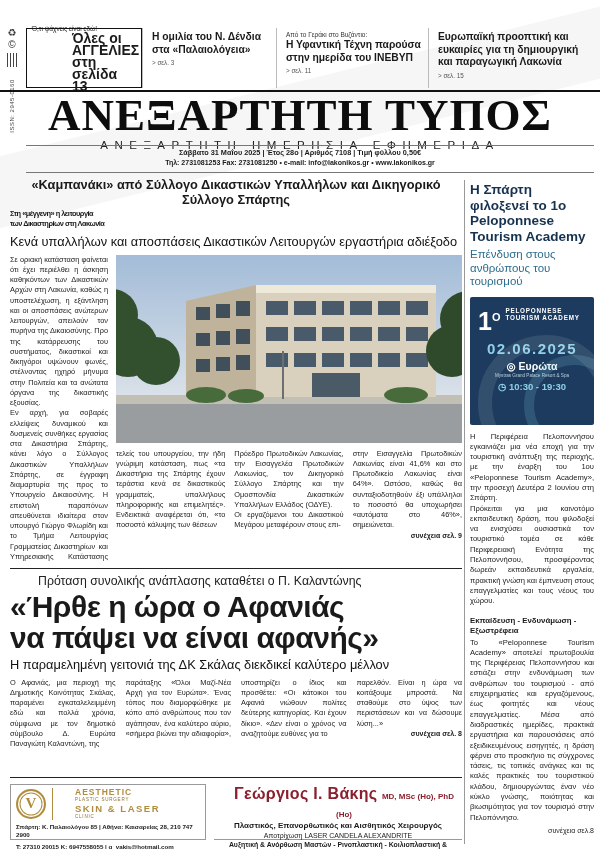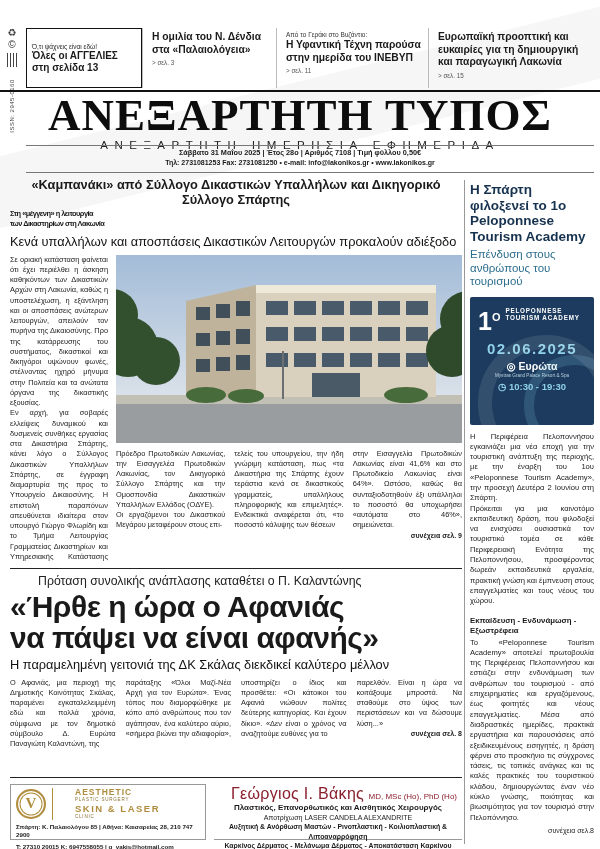--- a/index.html
+++ b/index.html
@@ -10,21 +10,21 @@
   
   .edge{position:absolute;left:2px;top:27px;width:20px;height:140px;font-size:9px;color:#333;text-align:center;}
   .edge .glyph{display:block;line-height:12px;font-size:10px;}
   .edge .barcode{display:block;width:10px;height:14px;margin:2px auto;background:repeating-linear-gradient(90deg,#444 0 1px,#fff 1px 3px);}
   .edge .issn{position:absolute;left:-22px;top:76px;width:64px;transform:rotate(-90deg);transform-origin:center;font-size:6px;letter-spacing:.5px;color:#444;white-space:nowrap;}
 
   
   .topbar{position:absolute;left:26px;top:28px;width:568px;height:60px;display:flex;align-items:stretch;}
   .adbox{width:104px;border:1.5px solid #111;padding:4px 5px;display:flex;flex-direction:column;justify-content:center;}
   .adbox .l1{font-size:6.5px;}
-  .adbox .l2,.adbox .l3{font-size:10px;font-weight:bold;line-height:12px;}
+  .adbox .l2,.adbox .l3{font-size:14px;font-weight:bold;line-height:12px;margin-left:40px;}
   .teaser{padding:3px 6px 3px 9px;border-left:1px solid #bbb;}
   .teaser:first-of-type{border-left:none;}
   .t2{width:118px;}
   .t3{width:136px;}
   .t4{flex:1;}
   .teaser .kick{font-size:6.5px;color:#333;margin-bottom:1px;}
   .teaser .tt{font-size:10.3px;font-weight:bold;line-height:12.5px;}
   .teaser .pg{font-size:6.3px;color:#555;font-weight:normal;white-space:nowrap;}
 
   
@@ -63,21 +63,21 @@
   .adleft .top{display:flex;align-items:center;gap:6px;}
   .vlogo{width:26px;height:26px;border:2px solid #b08d3e;border-radius:50%;display:flex;align-items:center;justify-content:center;flex:none;box-shadow:inset 0 0 0 1.5px #fff, inset 0 0 0 2.5px #b08d3e;}
   .vlogo span{color:#b08d3e;font-family:"Liberation Serif",serif;font-size:15px;font-weight:bold;}
   .brandcol{border-left:1px solid #b08d3e;padding-left:22px;}
   .brand1{font-size:8.5px;font-weight:bold;color:#b08d3e;letter-spacing:1px;line-height:9px;}
   .brand1b{font-size:4.5px;color:#8a7030;letter-spacing:.8px;line-height:6px;}
   .brand2{font-size:9.5px;font-weight:bold;color:#b08d3e;letter-spacing:1.5px;line-height:11px;}
   .brand2b{font-size:4.5px;color:#8a7030;letter-spacing:.8px;line-height:6px;}
   .adleft .addr{font-size:6.2px;font-weight:bold;line-height:8.5px;margin-top:3px;}
   .adright{flex:1;border-bottom:1px solid #999;text-align:center;padding-top:1px;}
-  .vname{color:#8a1f2d;font-weight:normal;margin-left:12px;}
+  .vname{color:#8a1f2d;font-weight:bold;margin-left:12px;}
   .vname .nm{font-size:16px;letter-spacing:.3px;}
   .vname .cr{font-size:8px;}
   .vline1{font-size:8px;font-weight:bold;line-height:10.5px;}
   .vline2{font-size:7px;line-height:9px;}
   .vline3{font-size:6.9px;font-weight:bold;line-height:9.5px;}
 
   
   .vsep{position:absolute;left:464px;top:180px;width:1px;height:664px;background:#999;}
   .sidebar{position:absolute;left:470px;top:182px;width:124px;}
   .sb-title{font-size:13.5px;font-weight:bold;line-height:15.5px;color:#16324f;}
@@ -138,21 +138,21 @@
     <div class="d1">Σάββατο 31 Μαΐου 2025 | Έτος 28ο | Αριθμός 7108 | Τιμή φύλλου 0,50€</div>
     <div class="d2">Τηλ: 2731081253 Fax: 2731081250 • e-mail: info@lakonikos.gr • www.lakonikos.gr</div>
   </div>
   <div class="thinrule" style="top:172px;"></div>
 
   <div class="main">
 
     <div class="kicker1">«Καμπανάκι» από Σύλλογο Δικαστικών Υπαλλήλων και Δικηγορικό Σύλλογο Σπάρτης</div>
     <div class="headline1 coltext" style="text-align:left;">Στη «μέγγενη» η λειτουργία
 των Δικαστηρίων στη Λακωνία</div>
-    <div class="deck">Κενά υπαλλήλων και αποσπάσεις Δικαστικών Λειτουργών προκαλούν αδιέξοδο</div>
+    <div class="deck">Κενά υπαλλήλων και αποσπάσεις Δικαστικών Λειτουργών εργαστήρια αδιέξοδο</div>
 
     <div class="a1body">
       <div class="colA coltext">Σε οριακή κατάσταση φαίνεται ότι έχει περιέλθει η άσκηση καθηκόντων των Δικαστικών Αρχών στη Λακωνία, καθώς η υποστελέχωση, η εξάντληση και οι αποσπάσεις ανώτερων λειτουργών, απειλούν τον πυρήνα της Δικαιοσύνης. Προ της κατάρρευσης του συστήματος, δικαστικοί και δικηγόροι υψώνουν φωνές, στέλνοντας ηχηρό μήνυμα στην Πολιτεία και τα ανώτατα όργανα της δικαστικής εξουσίας.
 Εν αρχή, για σοβαρές ελλείψεις δυναμικού και δυσμενείς συνθήκες εργασίας στα Δικαστήρια Σπάρτης, κάνει λόγο ο Σύλλογος Δικαστικών Υπαλλήλων Σπάρτης, σε έγγραφη διαμαρτυρία της προς το Υπουργείο Δικαιοσύνης. Η επιστολή παραπόνων απευθύνεται ιδιαίτερα στον υπουργό Γιώργο Φλωρίδη και το Τμήμα Λειτουργίας Γραμματείας Δικαστηρίων και Υπηρεσιακής Κατάστασης Δικαστικών Υπαλλήλων. Κοινοποιείται δε, στους Βουλευτές Λακωνίας, στον Διευθύνοντα</div>
       <div class="a1right">
         <div class="photo">
           <svg width="346" height="188" viewBox="0 0 346 188" xmlns="http://www.w3.org/2000/svg">
             <defs>
               <linearGradient id="sky" x1="0" y1="0" x2="0" y2="1">
                 <stop offset="0" stop-color="#a3bcd8"></stop>
@@ -217,23 +217,23 @@
             <g fill="#486b3c">
               <ellipse cx="90" cy="140" rx="20" ry="8"></ellipse>
                 <ellipse cx="130" cy="141" rx="18" ry="7"></ellipse>
                 <ellipse cx="290" cy="140" rx="22" ry="8"></ellipse>
             </g>
 
             <rect x="166" y="96" width="2" height="48" fill="#6b6f72"></rect>
           </svg>
         </div>
         <div class="a1cols">
+          <div class="c coltext">τελείς του υπουργείου, την ήδη γνώριμη κατάσταση, πως «τα Δικαστήρια της Σπάρτης έχουν τεράστια κενά σε δικαστικούς γραμματείς, υπαλλήλους πληροφορικής και επιμελητές». Ενδεικτικά αναφέρεται ότι, «το ποσοστό κάλυψης των θέσεων</div>
           <div class="c coltext">Πρόεδρο Πρωτοδικών Λακωνίας, την Εισαγγελέα Πρωτοδικών Λακωνίας, τον Δικηγορικό Σύλλογο Σπάρτης και την Ομοσπονδία Δικαστικών Υπαλλήλων Ελλάδος (ΟΔΥΕ).
 Οι εργαζόμενοι του Δικαστικού Μεγάρου μεταφέρουν στους επι-</div>
-          <div class="c coltext">τελείς του υπουργείου, την ήδη γνώριμη κατάσταση, πως «τα Δικαστήρια της Σπάρτης έχουν τεράστια κενά σε δικαστικούς γραμματείς, υπαλλήλους πληροφορικής και επιμελητές». Ενδεικτικά αναφέρεται ότι, «το ποσοστό κάλυψης των θέσεων</div>
           <div class="c">
             <div class="coltext">στην Εισαγγελία Πρωτοδικών Λακωνίας είναι 41,6% και στο Πρωτοδικείο Λακωνίας είναι 64%». Ωστόσο, καθώς θα συνταξιοδοτηθούν έξι υπάλληλοι το ποσοστό θα υποχωρήσει «αυτόματα στο 46%», σημειώνεται.</div>
             <div class="cont">συνέχεια σελ. 9</div>
           </div>
         </div>
       </div>
     </div>
 
     <div class="secrule"></div>
 

